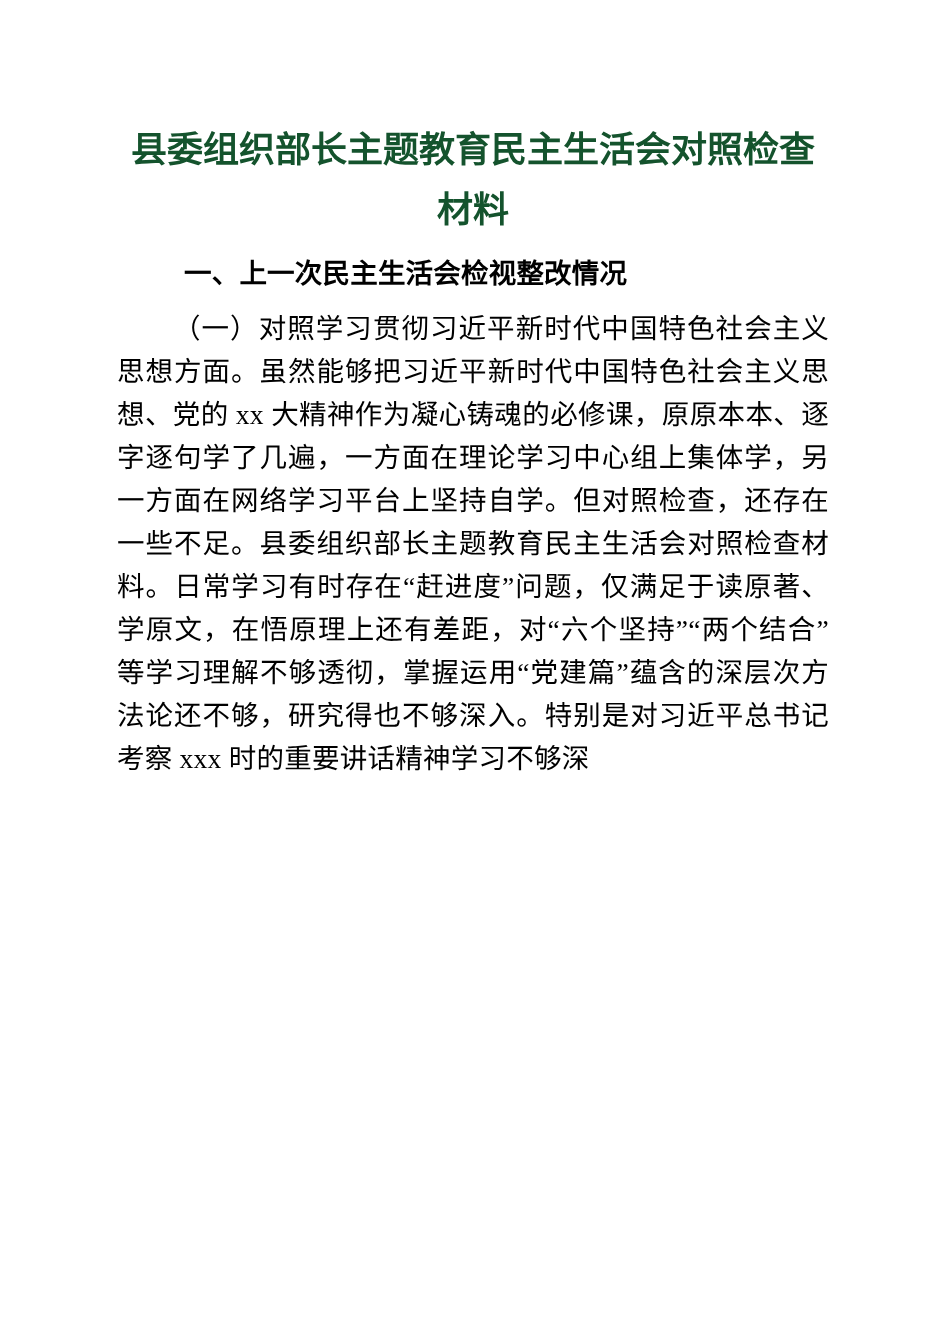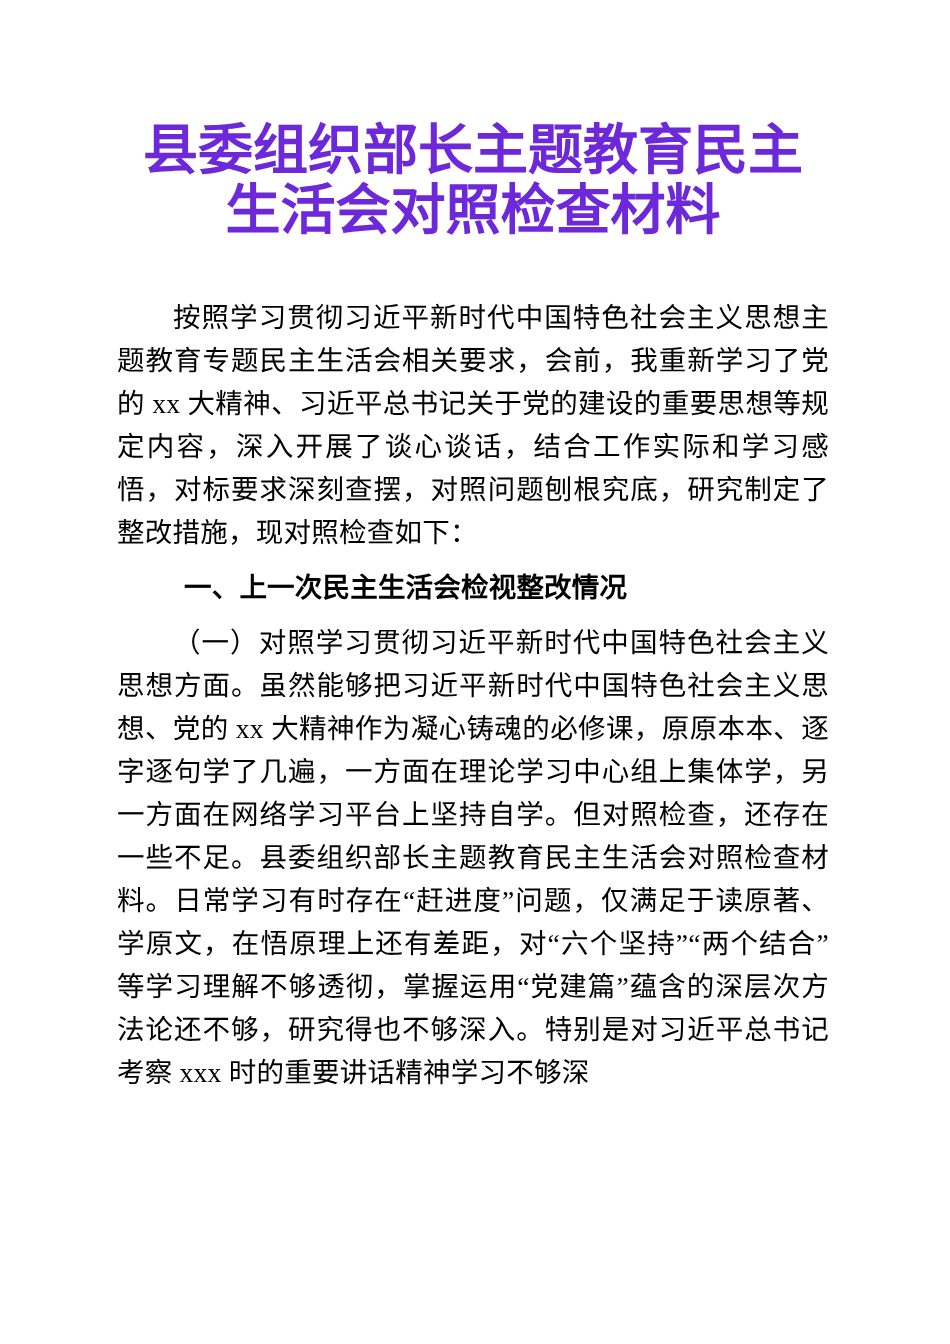--- a/index.html
+++ b/index.html
@@ -26,27 +26,27 @@
     position: absolute;
     left: 117px;
     top: 0;
     width: 712px;
   }
 
   
   .doc-title {
     font-family: "Liberation Sans", "DejaVu Sans", sans-serif;
     font-weight: bold;
-    font-size: 55px;
+    font-size: 36px;
     line-height: 60px;
     text-align: center;
     letter-spacing: 0px;
     margin: 0;
     padding-top: 120px;
-    color: #6d28d9;
+    color: #14532d;
     word-break: break-all;
   }
 
   
   .doc-heading {
     font-family: "Liberation Sans", "DejaVu Sans", sans-serif;
     font-weight: bold;
     font-size: 27.5px;
     line-height: 43px;
     margin: 12px;
@@ -74,21 +74,20 @@
   .gap-sm { margin-top: 0px; }
 </style>
 </head>
 <body>
 
 <div class="page">
   <div class="doc-body">
 
     <h1 class="doc-title">县委组织部长主题教育民主生活会对照检查材料</h1>
 
-    <p class="doc-para gap-before-intro">按照学习贯彻习近平新时代中国特色社会主义思想主题教育专题民主生活会相关要求，会前，我重新学习了党的 xx 大精神、习近平总书记关于党的建设的重要思想等规定内容，深入开展了谈心谈话，结合工作实际和学习感悟，对标要求深刻查摆，对照问题刨根究底，研究制定了整改措施，现对照检查如下：</p>
 
     <h2 class="doc-heading">一、上一次民主生活会检视整改情况</h2>
 
 
 
     <p class="doc-para gap-sm">（一）对照学习贯彻习近平新时代中国特色社会主义思想方面。虽然能够把习近平新时代中国特色社会主义思想、党的 xx 大精神作为凝心铸魂的必修课，原原本本、逐字逐句学了几遍，一方面在理论学习中心组上集体学，另一方面在网络学习平台上坚持自学。但对照检查，还存在一些不足。县委组织部长主题教育民主生活会对照检查材料。日常学习有时存在“赶进度”问题，仅满足于读原著、学原文，在悟原理上还有差距，对“六个坚持”“两个结合”等学习理解不够透彻，掌握运用“党建篇”蕴含的深层次方法论还不够，研究得也不够深入。特别是对习近平总书记考察 xxx 时的重要讲话精神学习不够深</p>
 
   </div>
 </div>
 

